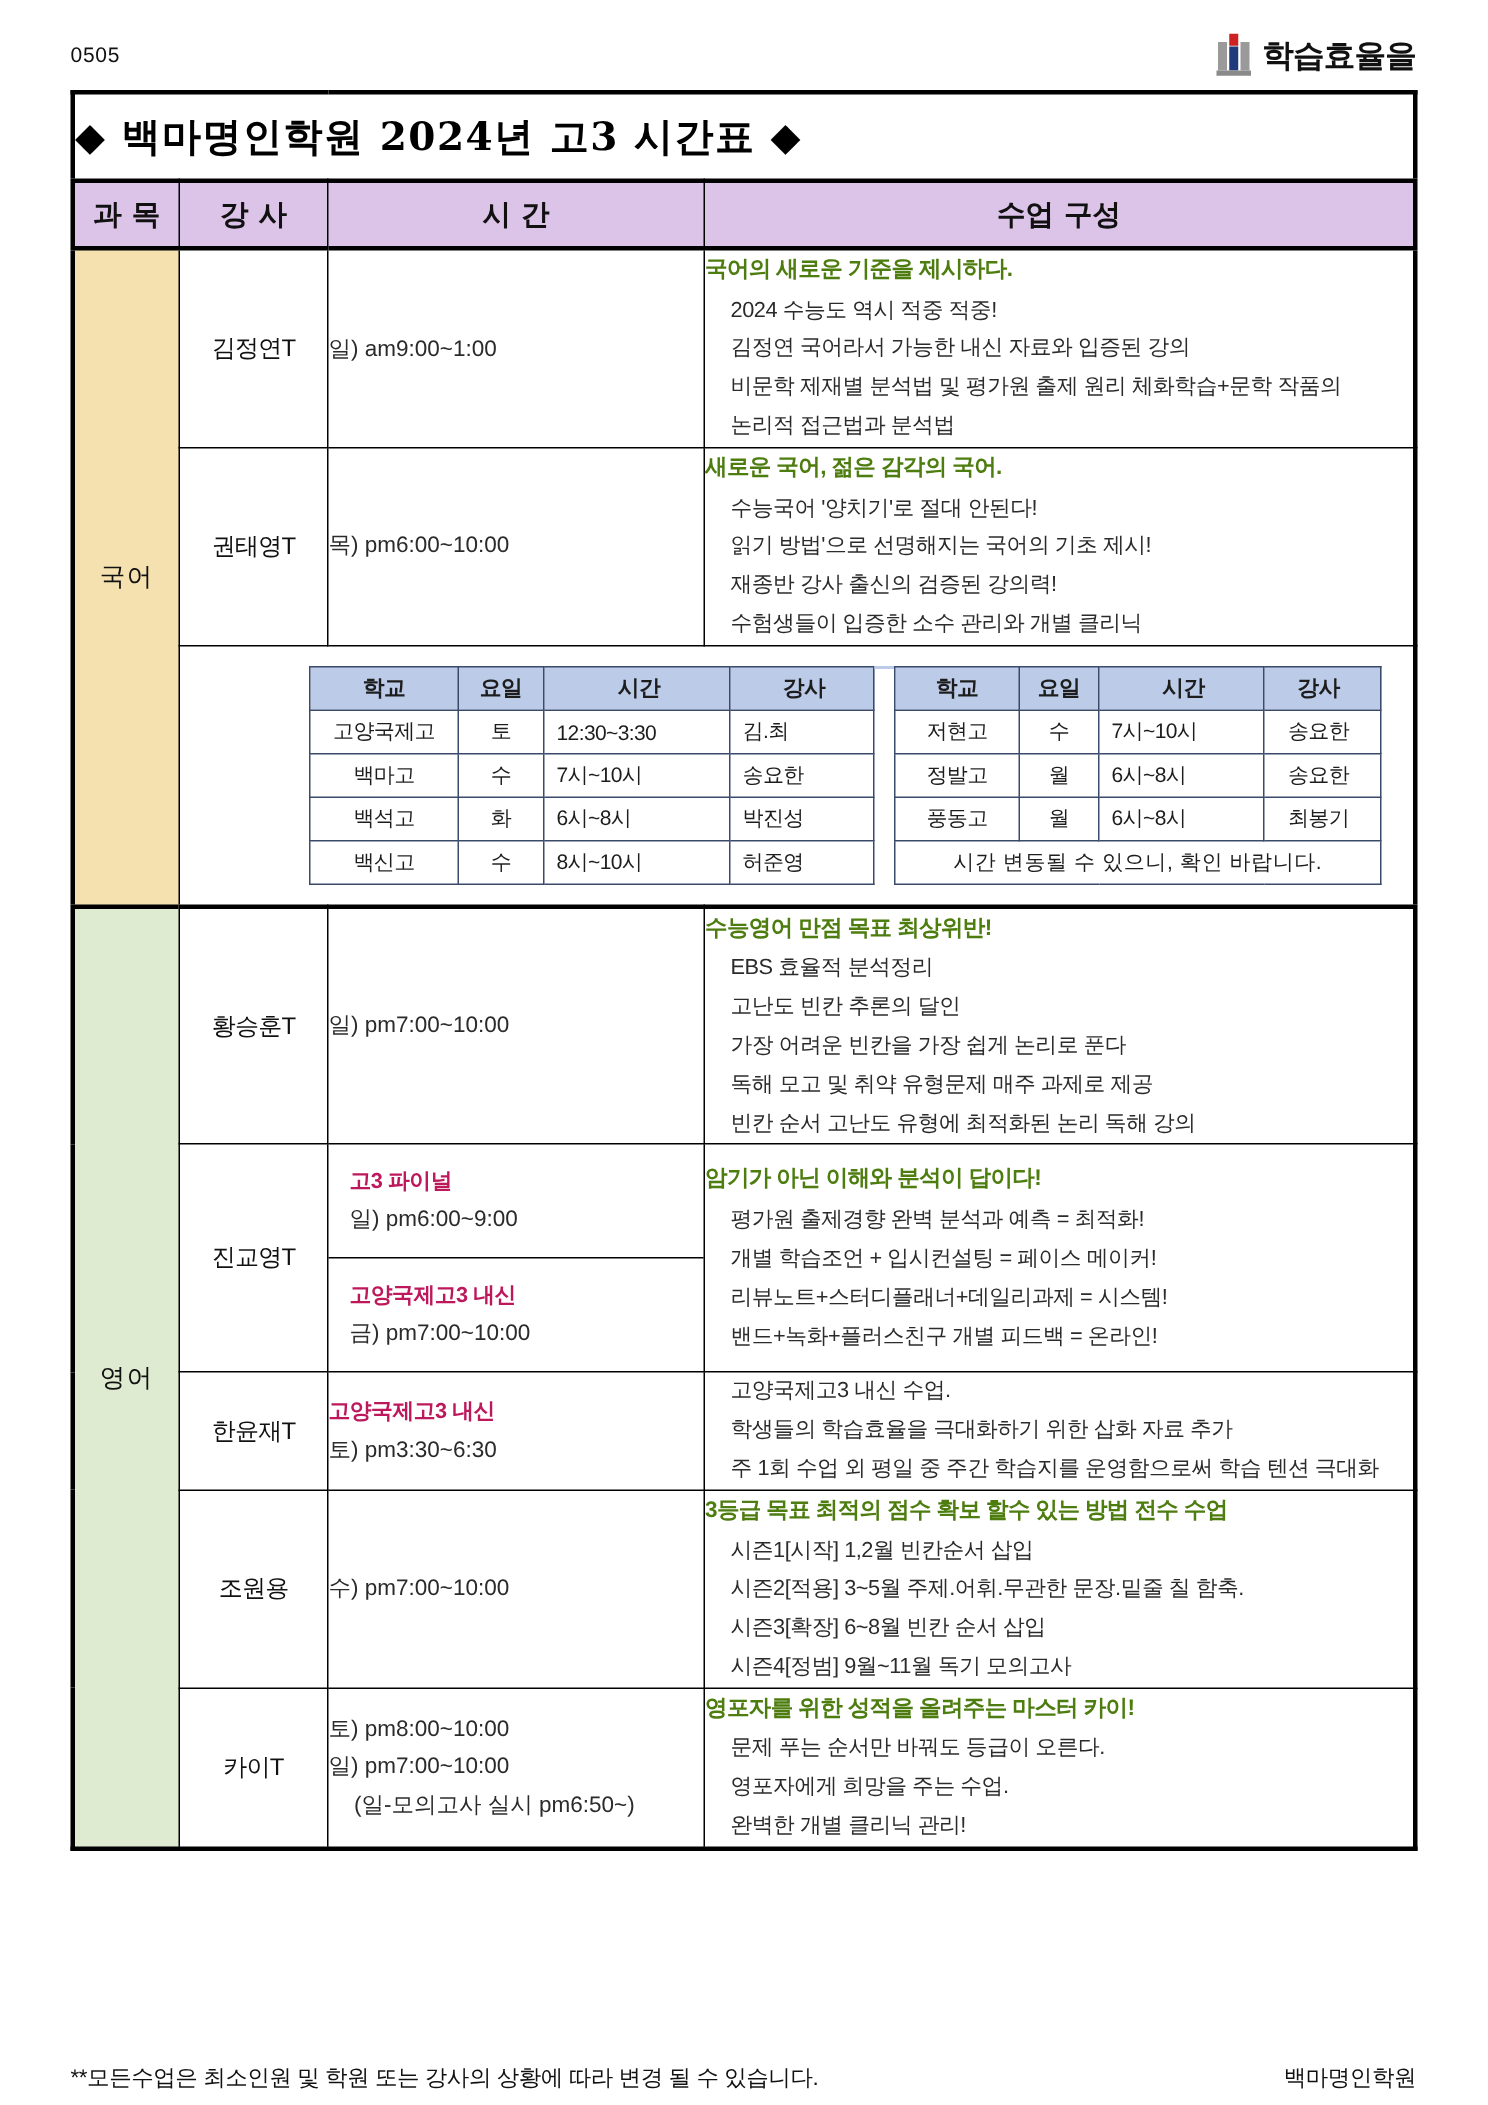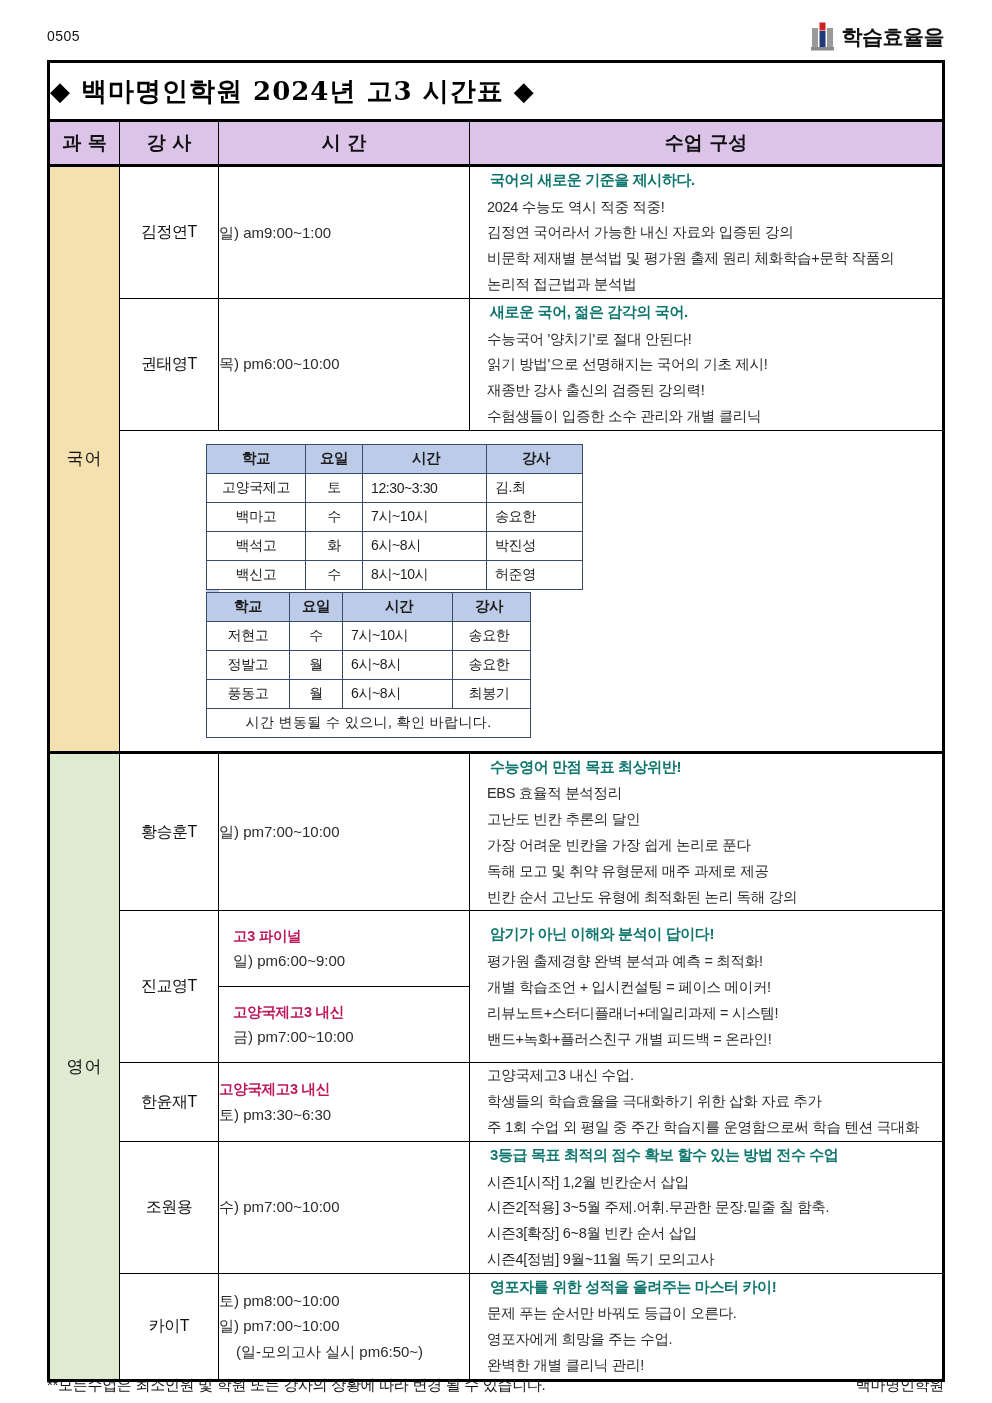--- a/index.html
+++ b/index.html
@@ -120,36 +120,35 @@
   }
   .time-split tr:last-child td{border-bottom:none;}
 
   .desc-cell{
     padding:10px 6px 10px 13px;
     font-size:14.5px;color:#2b2b2b;
     line-height:1.78;
     letter-spacing:-.3px;
   }
   .desc-head{
-    color:#0f766e;font-weight:bold;
+    color:#4d7c0f;font-weight:bold;
     font-size:15px;
     display:block;
     margin-bottom:1px;
     letter-spacing:-.4px;
-    margin-left:20px;
   }
   .desc-line{display:block;white-space:nowrap;margin-left:17px;}
 
   
   .inner-wrap{
     padding:13px 0 13px 0;
     display:flex;justify-content:center;align-items:flex-start;
   }
   .inner-holder{
-    display:flex;align-items:flex-start;flex-direction:column;
+    display:flex;align-items:flex-start;
   }
   .inner{
     border-collapse:collapse;table-layout:fixed;
     border:1px solid #3a4a6b;
   }
   .inner td{
     border:1px solid #3a4a6b;
     height:28px;
     font-size:14px;color:#1d1d1d;
     padding:0 5px;

